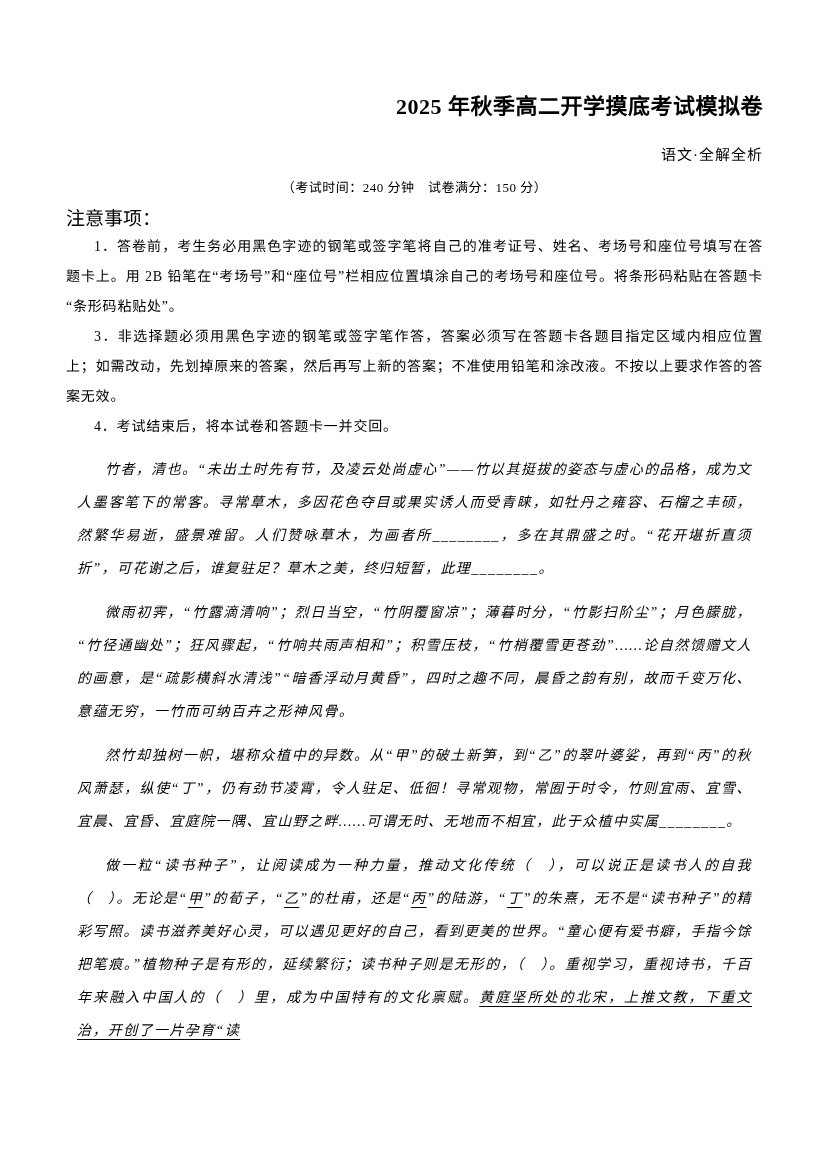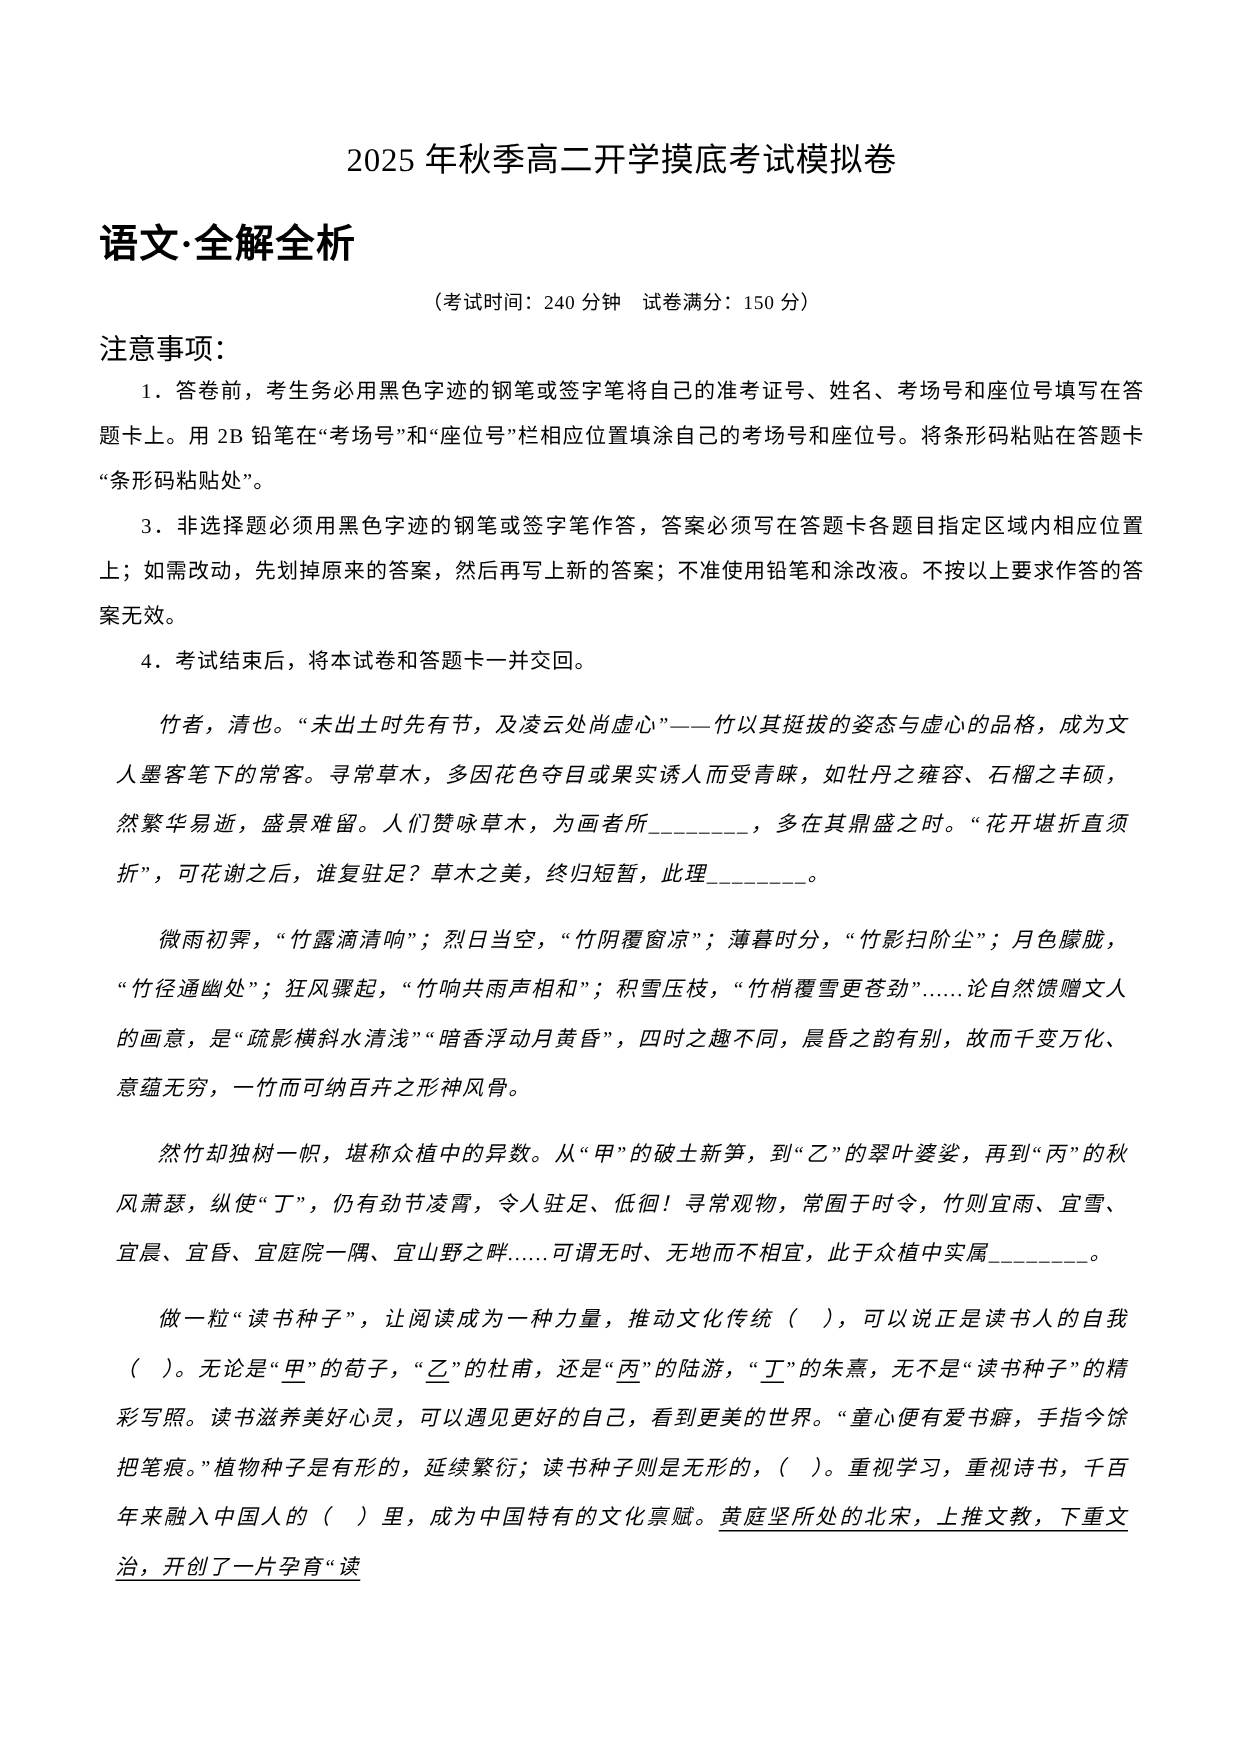--- a/index.html
+++ b/index.html
@@ -15,31 +15,31 @@
     font-family: "Liberation Serif", "DejaVu Serif", serif;
   }
   .page {
     box-sizing: border-box;
     width: 827px;
     height: 1169px;
     padding: 93px 64px 0 66px;
   }
   .title {
     margin: 0 0 24px 0;
-    text-align: center;
+    text-align: right;
     font-size: 22px;
-    font-weight: normal;
+    font-weight: bold;
     line-height: 1.3;
     letter-spacing: 0.5px;
   }
   .subtitle {
     margin: 0 0 14px 0;
-    text-align: left;
-    font-size: 26px;
-    font-weight: bold;
+    text-align: right;
+    font-size: 15px;
+    font-weight: normal;
     line-height: 1.3;
     letter-spacing: 1px;
   }
   .meta {
     margin: 0 0 9px 0;
     text-align: center;
     font-size: 13px;
     line-height: 1.4;
     letter-spacing: 0.5px;
   }

